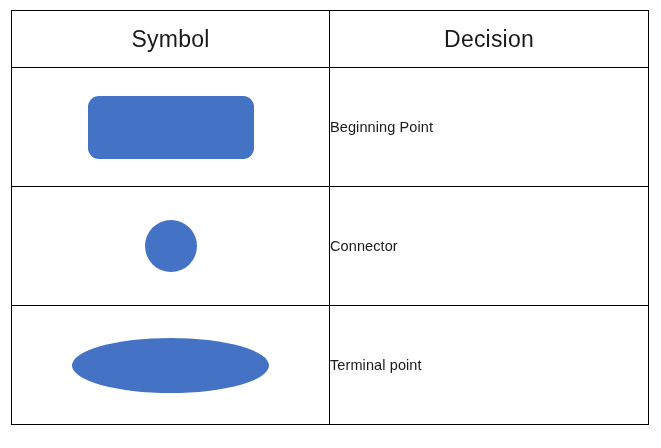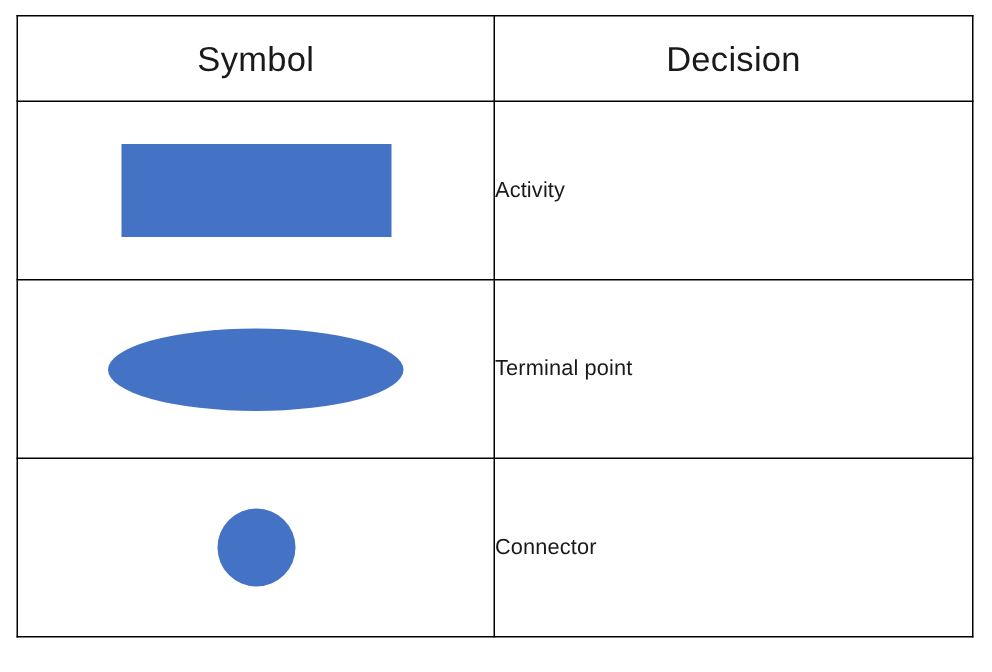--- a/index.html
+++ b/index.html
@@ -111,43 +111,43 @@
     <col class="col-meaning">
   </colgroup>
   <thead>
     <tr class="header-row">
       <th class="col-symbol">Symbol</th>
       <th class="col-meaning">Decision</th>
     </tr>
   </thead>
   <tbody>
 
+    <tr class="body-row">
+      <td class="symbol-cell">
+        <div class="shape-wrap">
+          <div class="shape-rounded-rect"></div>
+        </div>
+      </td>
+      <td class="meaning-cell">Beginning Point</td>
+    </tr>
+
 
 
     <tr class="body-row">
       <td class="symbol-cell">
         <div class="shape-wrap">
-          <div class="shape-rect"></div>
+          <div class="shape-circle"></div>
         </div>
       </td>
-      <td class="meaning-cell">Activity</td>
+      <td class="meaning-cell">Connector</td>
     </tr>
 
     <tr class="body-row">
       <td class="symbol-cell">
         <div class="shape-wrap">
           <div class="shape-ellipse"></div>
         </div>
       </td>
       <td class="meaning-cell">Terminal point</td>
     </tr>
 
-    <tr class="body-row">
-      <td class="symbol-cell">
-        <div class="shape-wrap">
-          <div class="shape-circle"></div>
-        </div>
-      </td>
-      <td class="meaning-cell">Connector</td>
-    </tr>
-
   </tbody>
 </table>
 
 </body></html>

